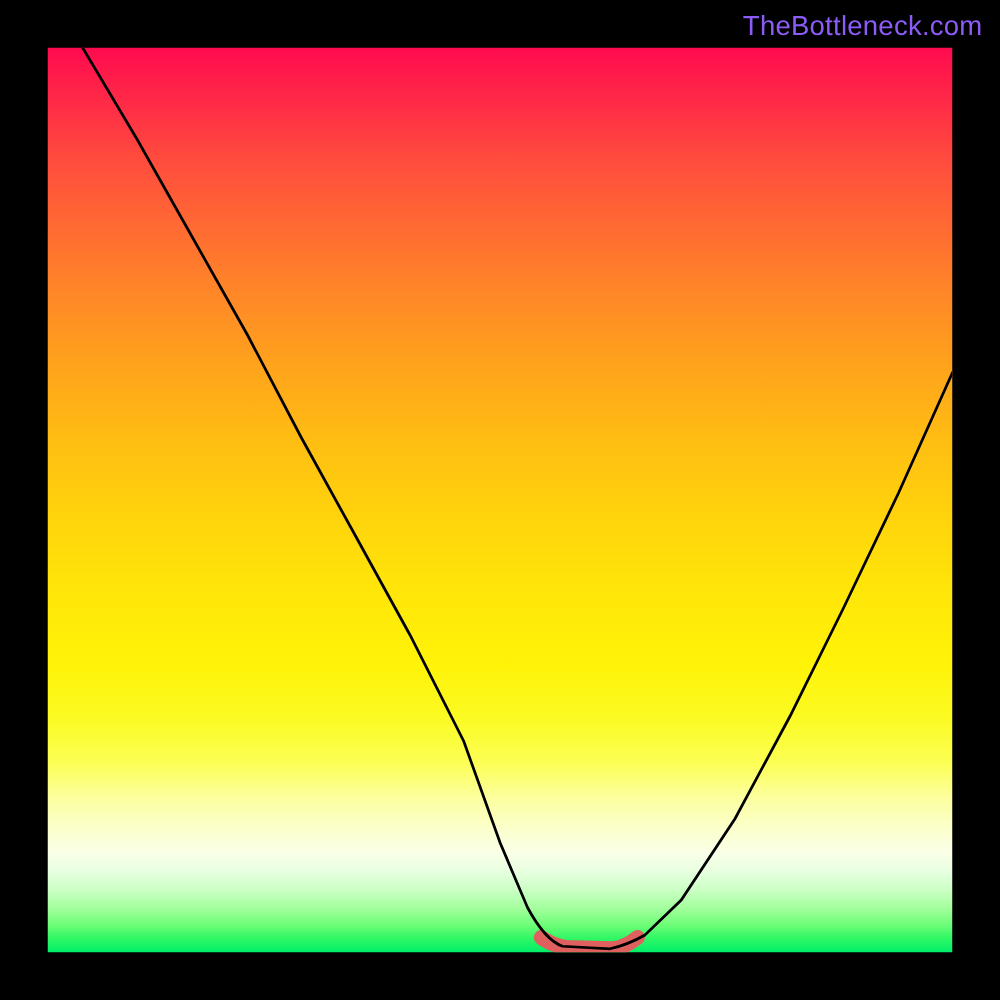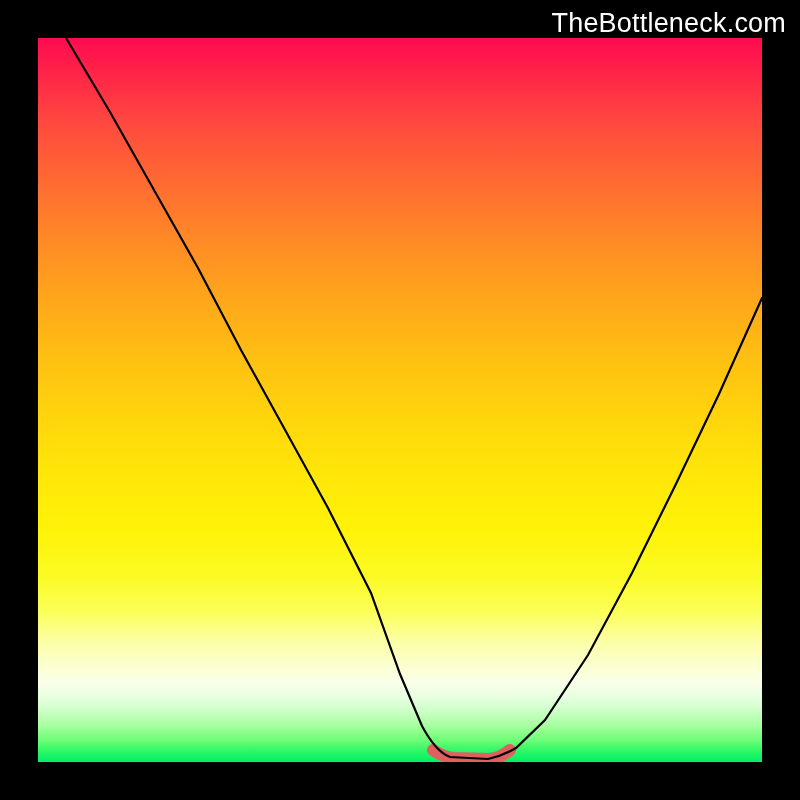--- a/index.html
+++ b/index.html
@@ -68,22 +68,22 @@
   .valley-highlight {
     fill: none;
     stroke: #e06060;
     stroke-width: 12;
     stroke-linecap: round;
   }
   .watermark {
     position: absolute;
     top: 8px;
     right: 14px;
-    color: #ffffff;
-    font-size: 27px;
+    color: #8b5cf6;
+    font-size: 22px;
     font-weight: 500;
     letter-spacing: 0.2px;
     user-select: none;
   }
 </style>
 </head>
 <body>
 
 <div class="frame">
 

